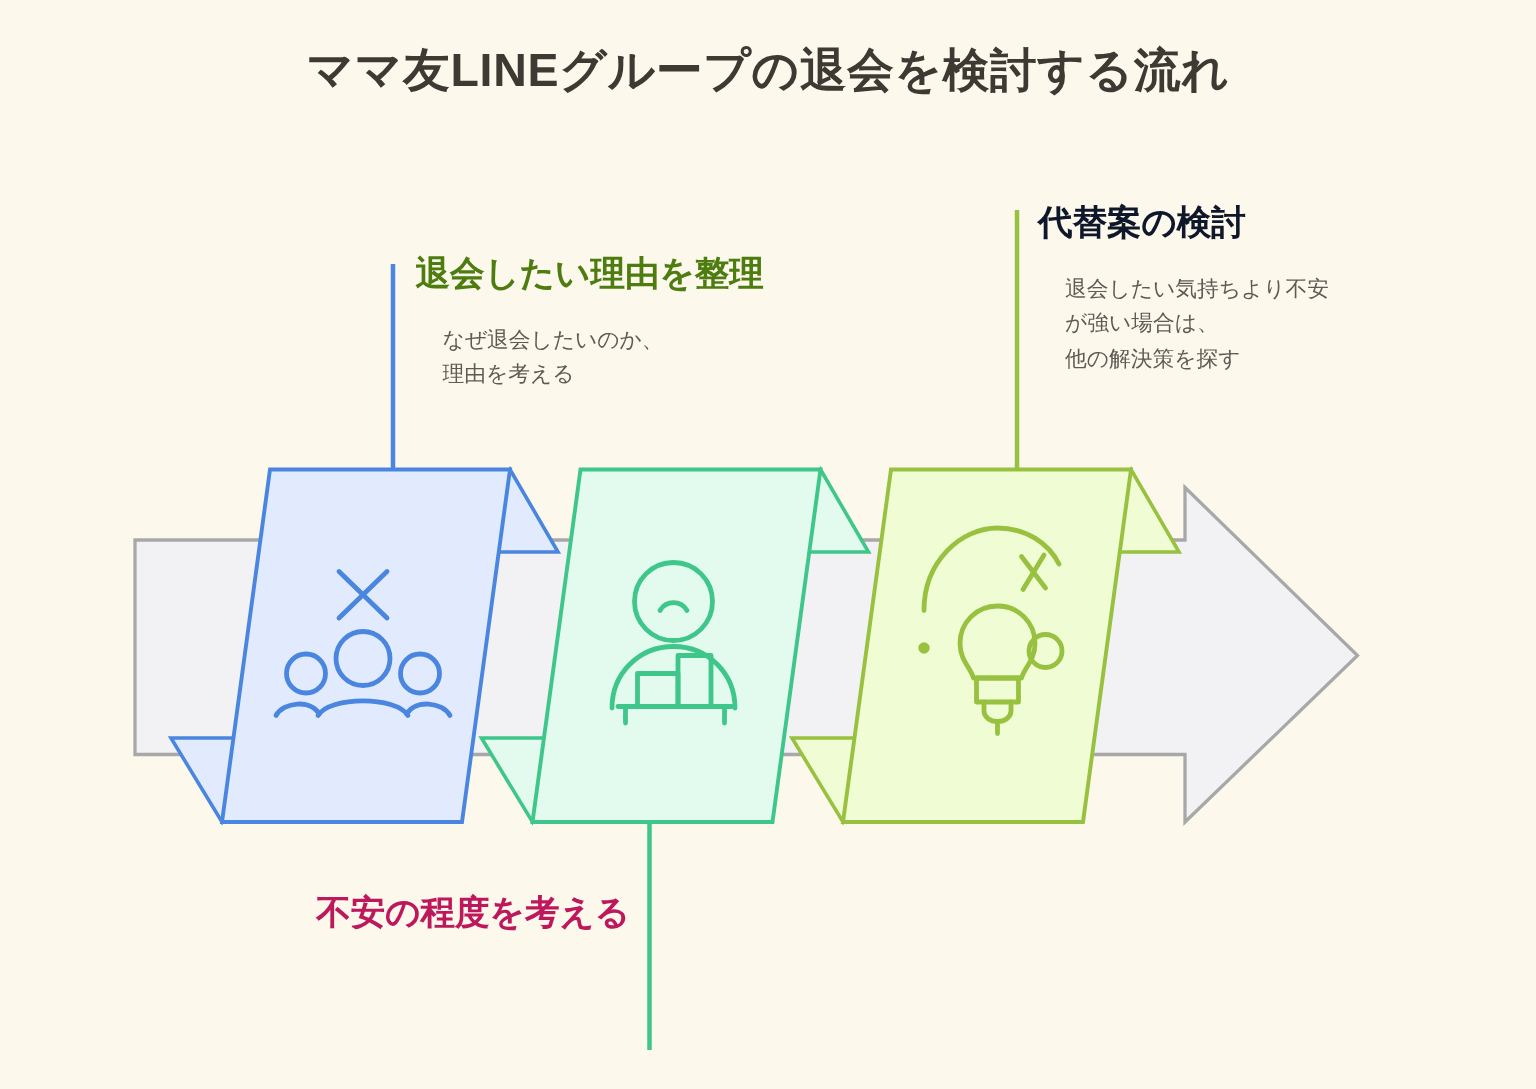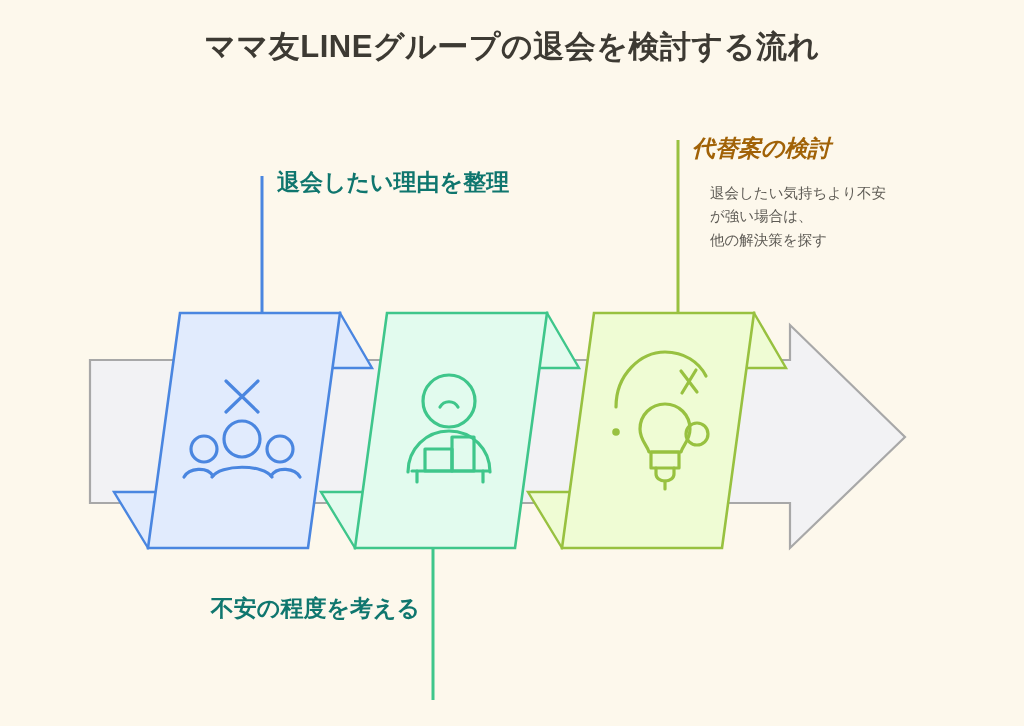--- a/index.html
+++ b/index.html
@@ -51,34 +51,34 @@
     line-height: 1.62;
     color: #5e5b55;
     margin: 18px;
     white-space: pre-line;
   }
   #callout-1 {
     left: 277px;
     top: 168px;
     width: 300px;
   }
-  #callout-1 .callout-title { color: #0f766e; }
+  #callout-1 .callout-title { color: #4d7c0f; }
   #callout-2 {
     left: 140px;
     top: 594px;
     width: 280px;
     text-align: right;
   }
-  #callout-2 .callout-title { color: #0f766e; }
+  #callout-2 .callout-title { color: #be185d; }
   #callout-3 {
     left: 692px;
     top: 134px;
     width: 300px;
   }
-  #callout-3 .callout-title { color: #a16207; font-style: italic; }
+  #callout-3 .callout-title { color: #0f172a; }
 </style>
 </head>
 <body>
 
 <div id="infographic">
 
   <div class="page-title">ママ友LINEグループの退会を検討する流れ</div>
 
   <svg class="svg-layer" width="1024" height="726" viewBox="0 0 1024 726">
 
@@ -144,20 +144,22 @@
         <path d="M 656,468 L 656,474 C 656,478 660,481 665,481 C 670,481 674,478 674,474 L 674,468"></path>
         <line x1="665" y1="481" x2="665" y2="489"></line>
         <circle cx="697" cy="434" r="11"></circle>
         <circle cx="616" cy="432" r="2.2" fill="#98c140"></circle>
       </g>
     </g>
   </svg>
 
   <div class="callout" id="callout-1">
     <p class="callout-title">退会したい理由を整理</p>
+    <p class="callout-body">なぜ退会したいのか、
+理由を考える</p>
   </div>
 
   <div class="callout" id="callout-2">
     <p class="callout-title">不安の程度を考える</p>
   </div>
 
   <div class="callout" id="callout-3">
     <p class="callout-title">代替案の検討</p>
     <p class="callout-body">退会したい気持ちより不安
 が強い場合は、

